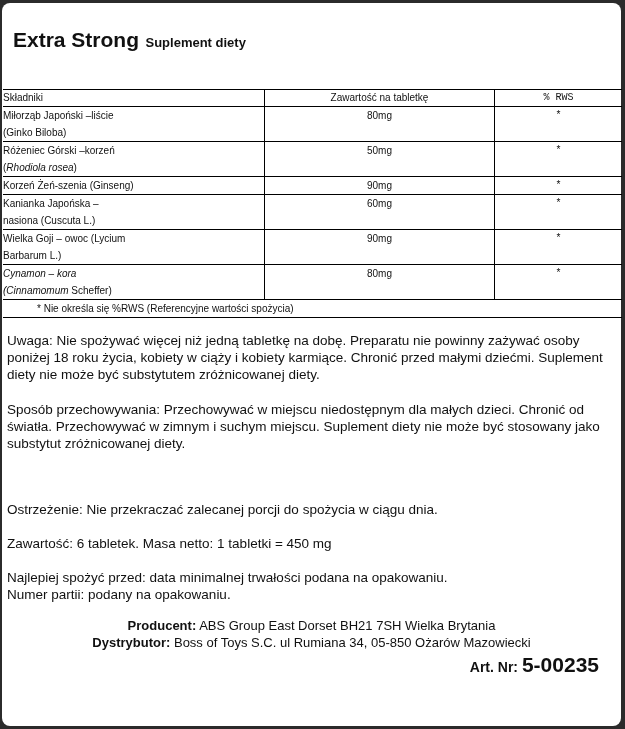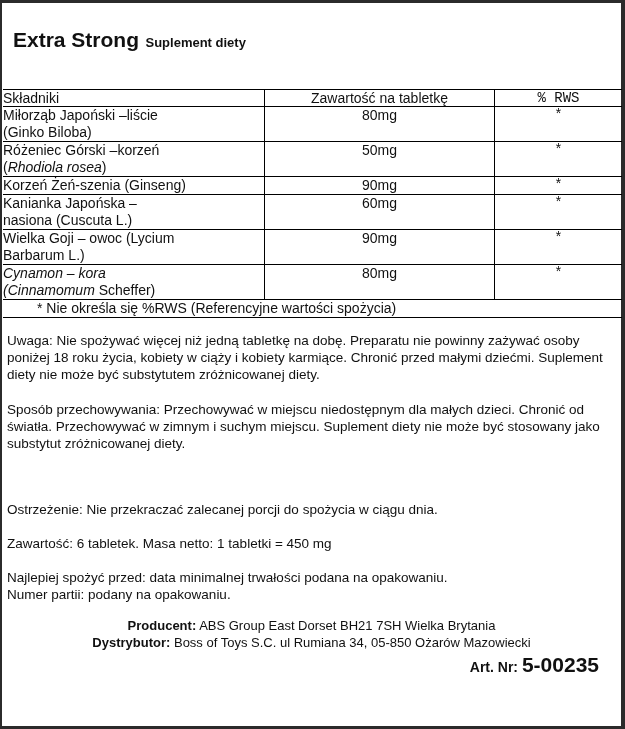--- a/index.html
+++ b/index.html
@@ -6,29 +6,30 @@
   body {
     width: 625px; height: 729px; overflow: hidden;
     background: #2b2b2b;
     font-family: "Liberation Sans", sans-serif;
     color: #111;
     position: relative;
   }
   .page {
     position: absolute; left: 2px; top: 3px; width: 619px; height: 723px;
     background: #ffffff;
+    border-radius: 8px;
   }
   .title-row { position: absolute; left: 11px; top: 25px; white-space: nowrap; }
   .title-main { font-weight: bold; font-size: 21px; letter-spacing: 0px; }
   .title-sub { font-weight: bold; font-size: 13px; margin-left: 2px; }
   .subtitle { position: absolute; left: 11px; top: 53px; font-size: 13.5px; }
 
   table.ingredients {
     position: absolute; left: 1px; top: 86px; width: 619px;
-    border-collapse: collapse; font-size: 14px; line-height: 17px;
+    border-collapse: collapse; font-size: 10px; line-height: 17px;
   }
   table.ingredients td, table.ingredients th {
     border-top: 1.5px solid #000; border-bottom: 1.5px solid #000;
     padding: 0; vertical-align: top; font-weight: normal;
   }
   table.ingredients th { font-weight: normal; height: 16px; line-height: 16px; }
   th.col-name { text-align: left; padding-left: 30px; font-weight: bold; }
   .col-name { width: 261px; padding-left: 30px; }
   .col-amount { width: 229px; text-align: center; border-left: 1.5px solid #000; border-right: 1.5px solid #000; }
   .col-rws { text-align: center; font-family: Liberation Mono, monospace; }

